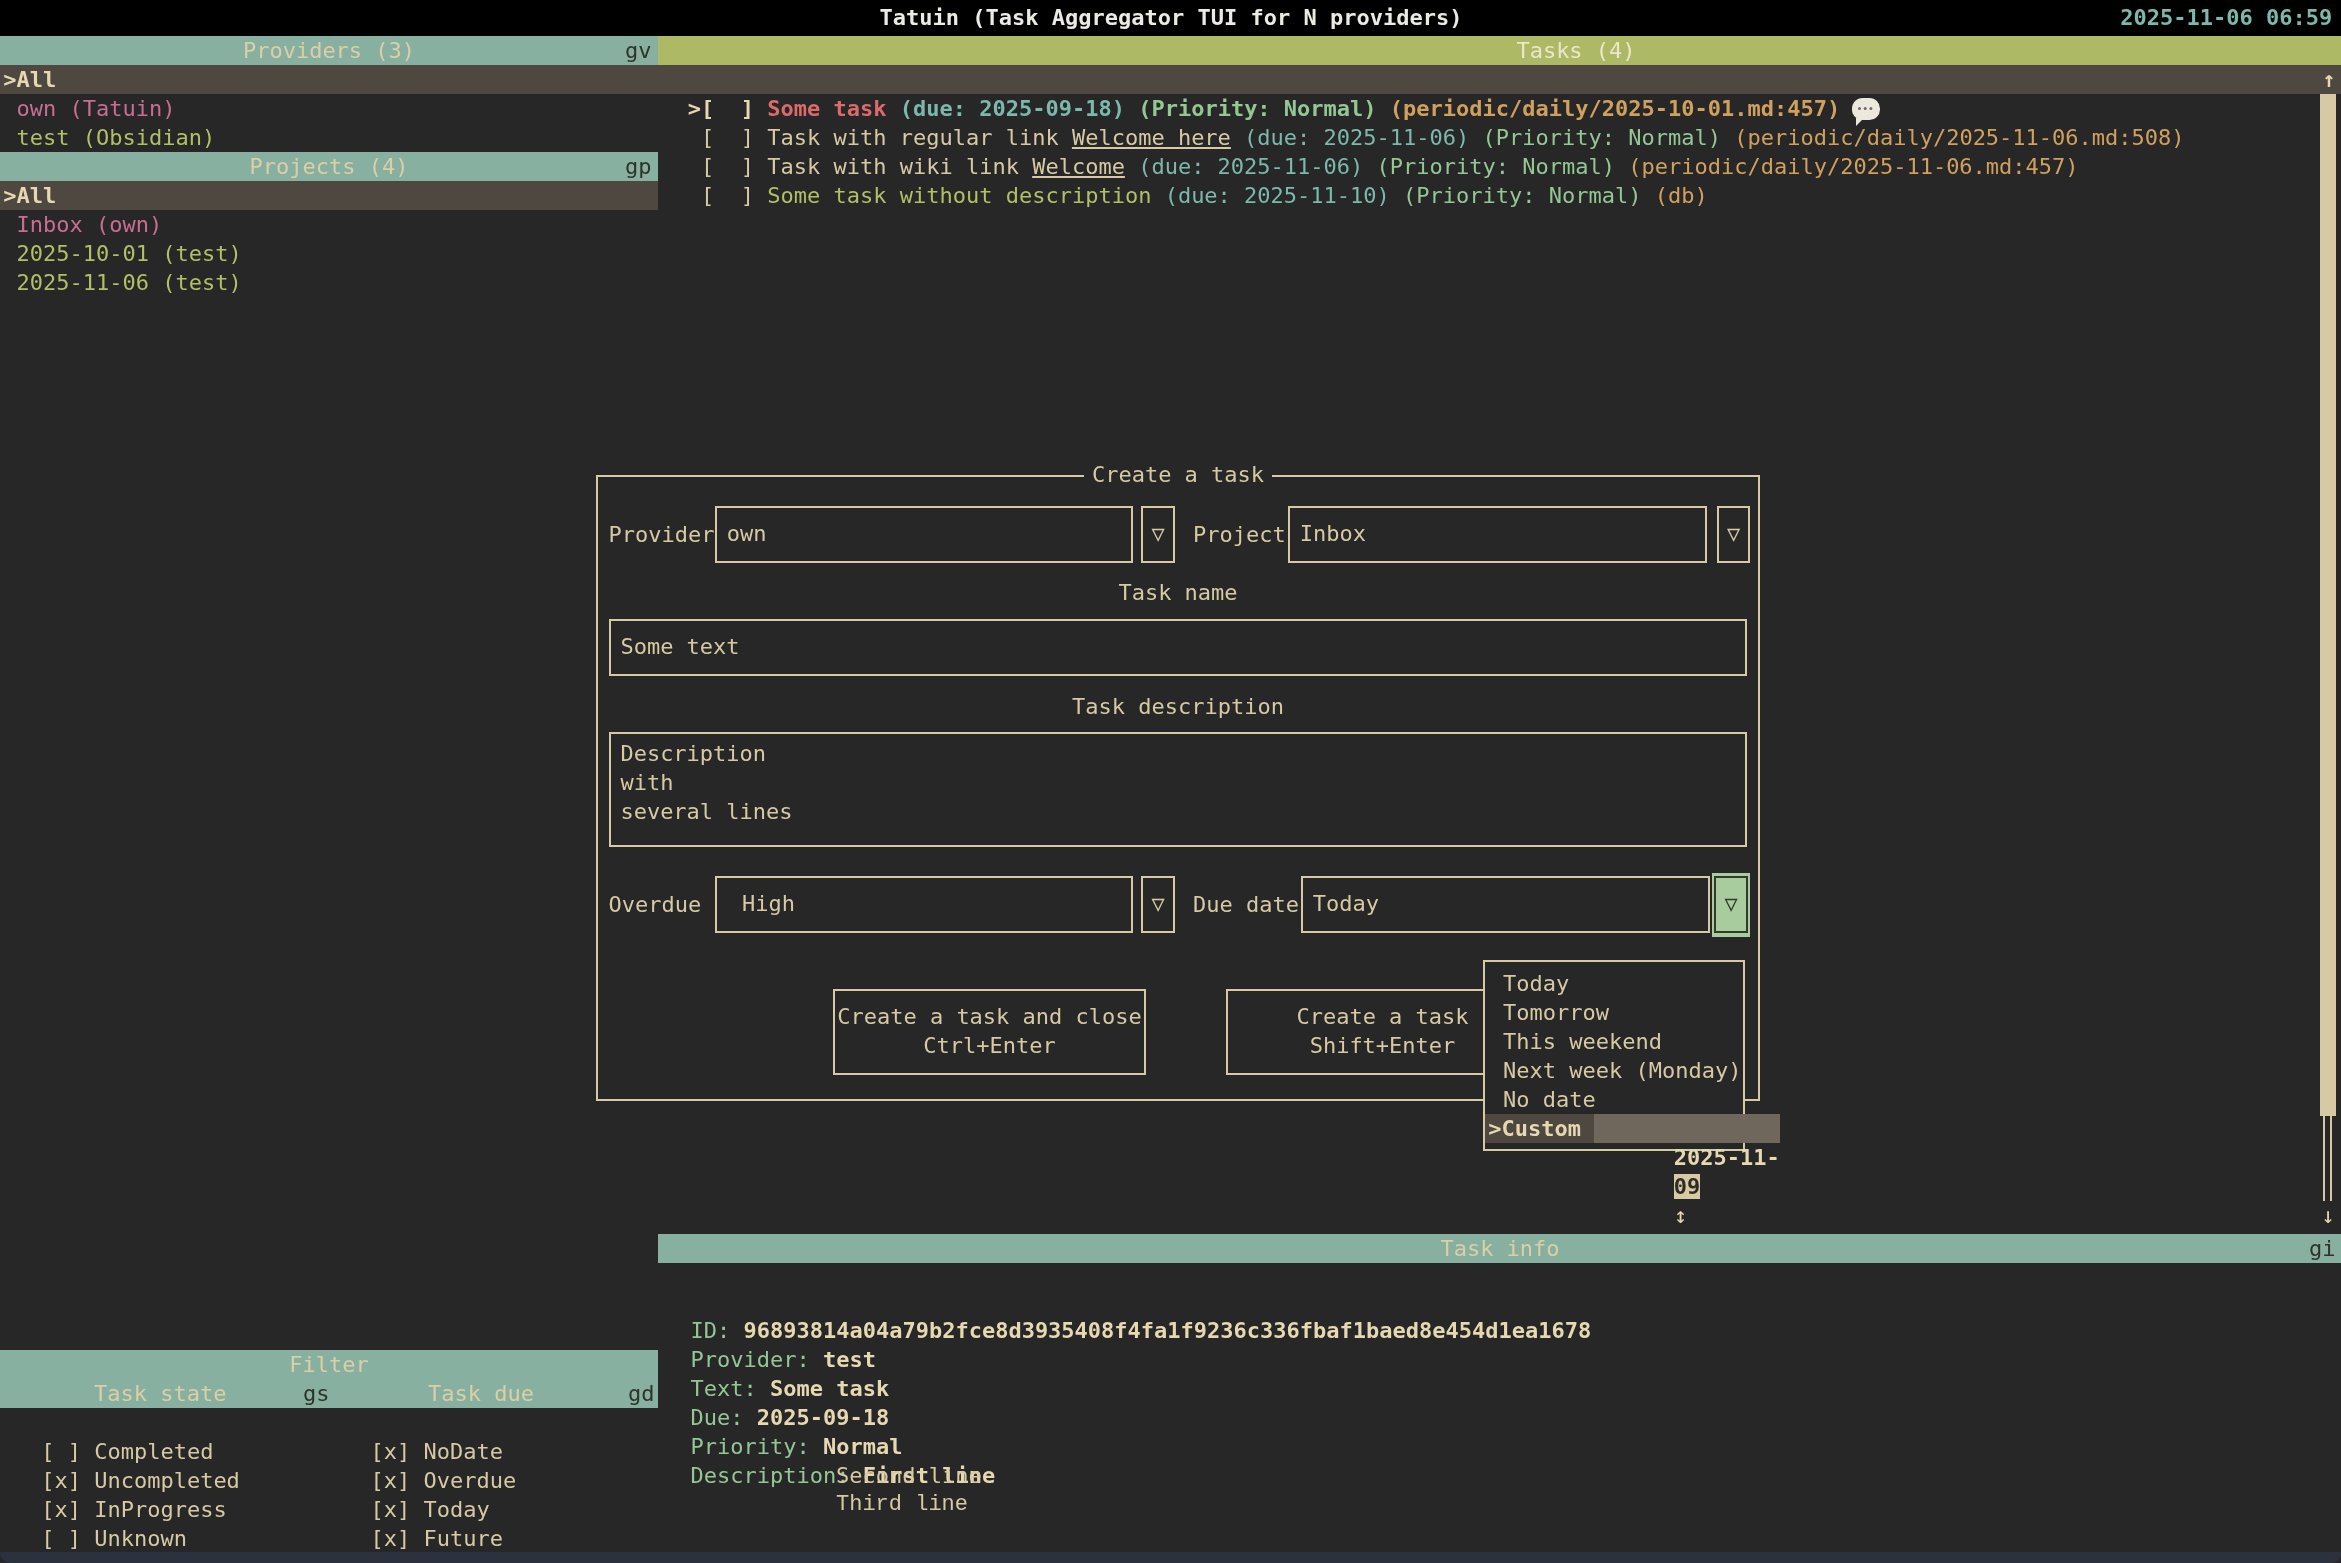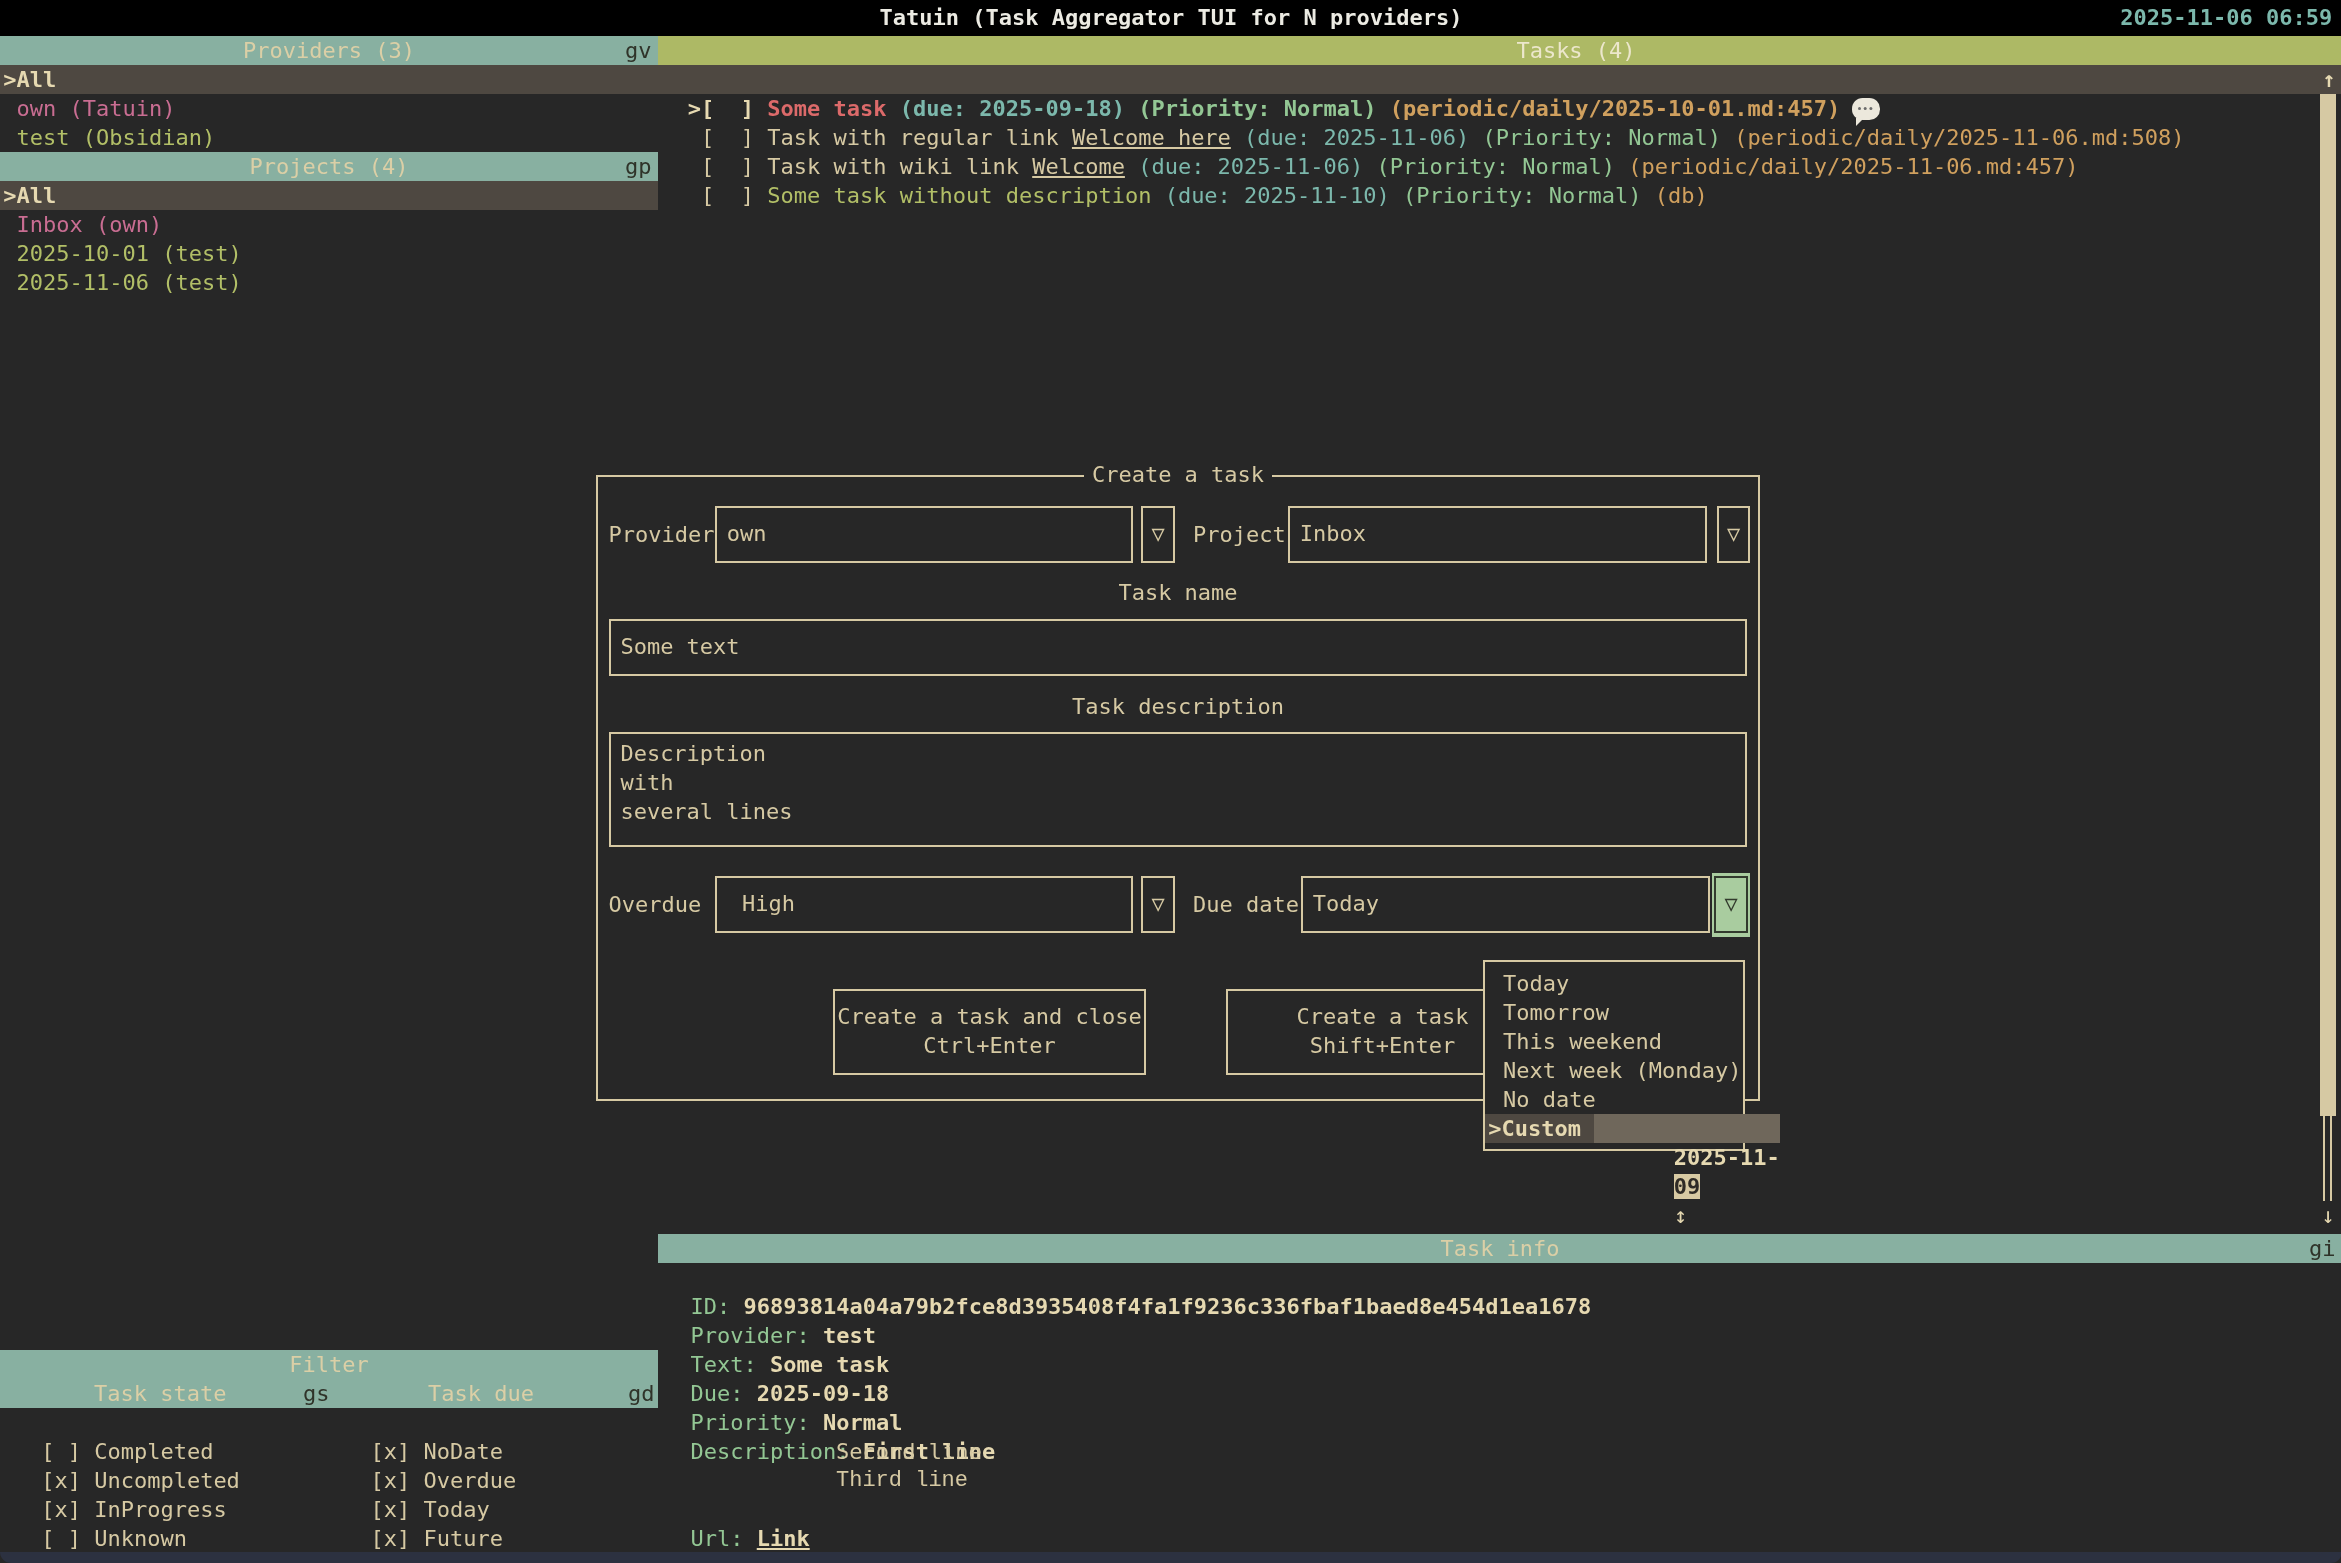--- a/index.html
+++ b/index.html
@@ -27,21 +27,21 @@
   .hdr { height:29px; line-height:29px; text-align:center; }
   .hint { position:absolute; right:6.5px; top:0; color:#2f3329; }
   .sel { background:#4e4841; }
   .row { height:29px; line-height:29px; white-space:pre; }
   .box { border:2.4px solid #d6c9a3; background:#272727; }
   .input { border:2.4px solid #d6c9a3; line-height:51px; padding-left:9.8px; white-space:pre; overflow:hidden; }
   .ddbtn { border:2.4px solid #d6c9a3; text-align:center; line-height:51px; }
   .lbl70 { height:57px; line-height:57px; white-space:pre; }
   .btn { border:2.4px solid #d6c9a3; text-align:center; padding-top:11.4px; }
   .opt { height:29px; line-height:29px; padding-left:18px; white-space:pre; }
-  .ti-line { height:29px; line-height:29px; white-space:pre; }
+  .ti-line { height:29px; line-height:29px; white-space:pre;margin-top:24px; }
   .bubble { display:inline-block; width:28px; height:22px; background:#ece8dc;
             border-radius:10.6px; vertical-align:-4.1px; margin-left:11.4px; position:relative; }
   .bubble::before { content:""; position:absolute; left:6.5px; top:9px; width:3.3px; height:3.3px;
             background:#6b6b6b; border-radius:50%; box-shadow:5.7px 0 #6b6b6b, 11.4px 0 #6b6b6b; }
   .bubble::after { content:""; position:absolute; left:4.1px; bottom:-5.7px;
             border:4.1px solid transparent; border-top-color:#ece8dc; border-left-color:#ece8dc; }
 </style>
 </head>
 <body>
 

